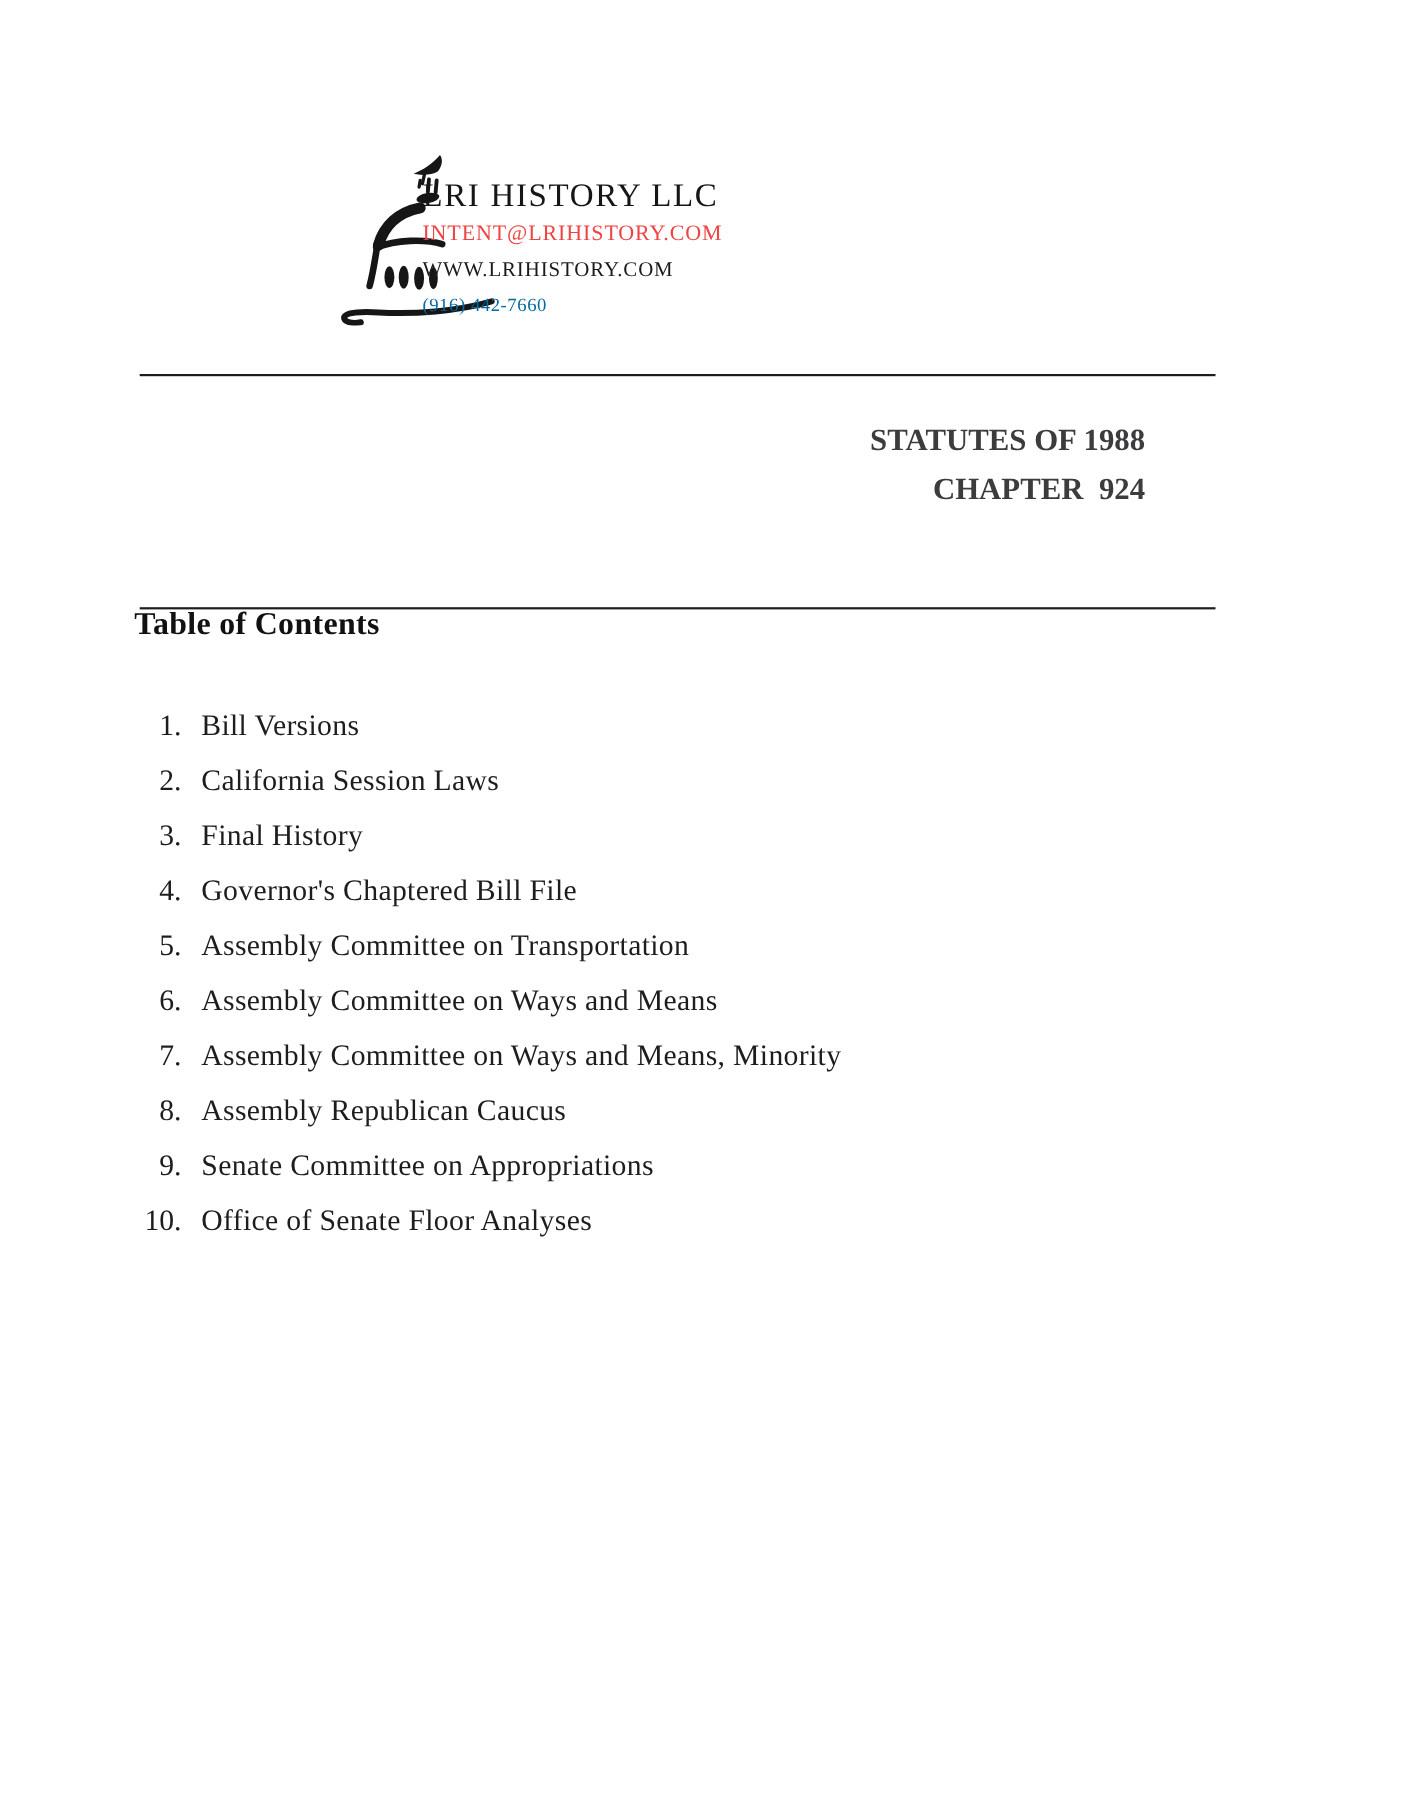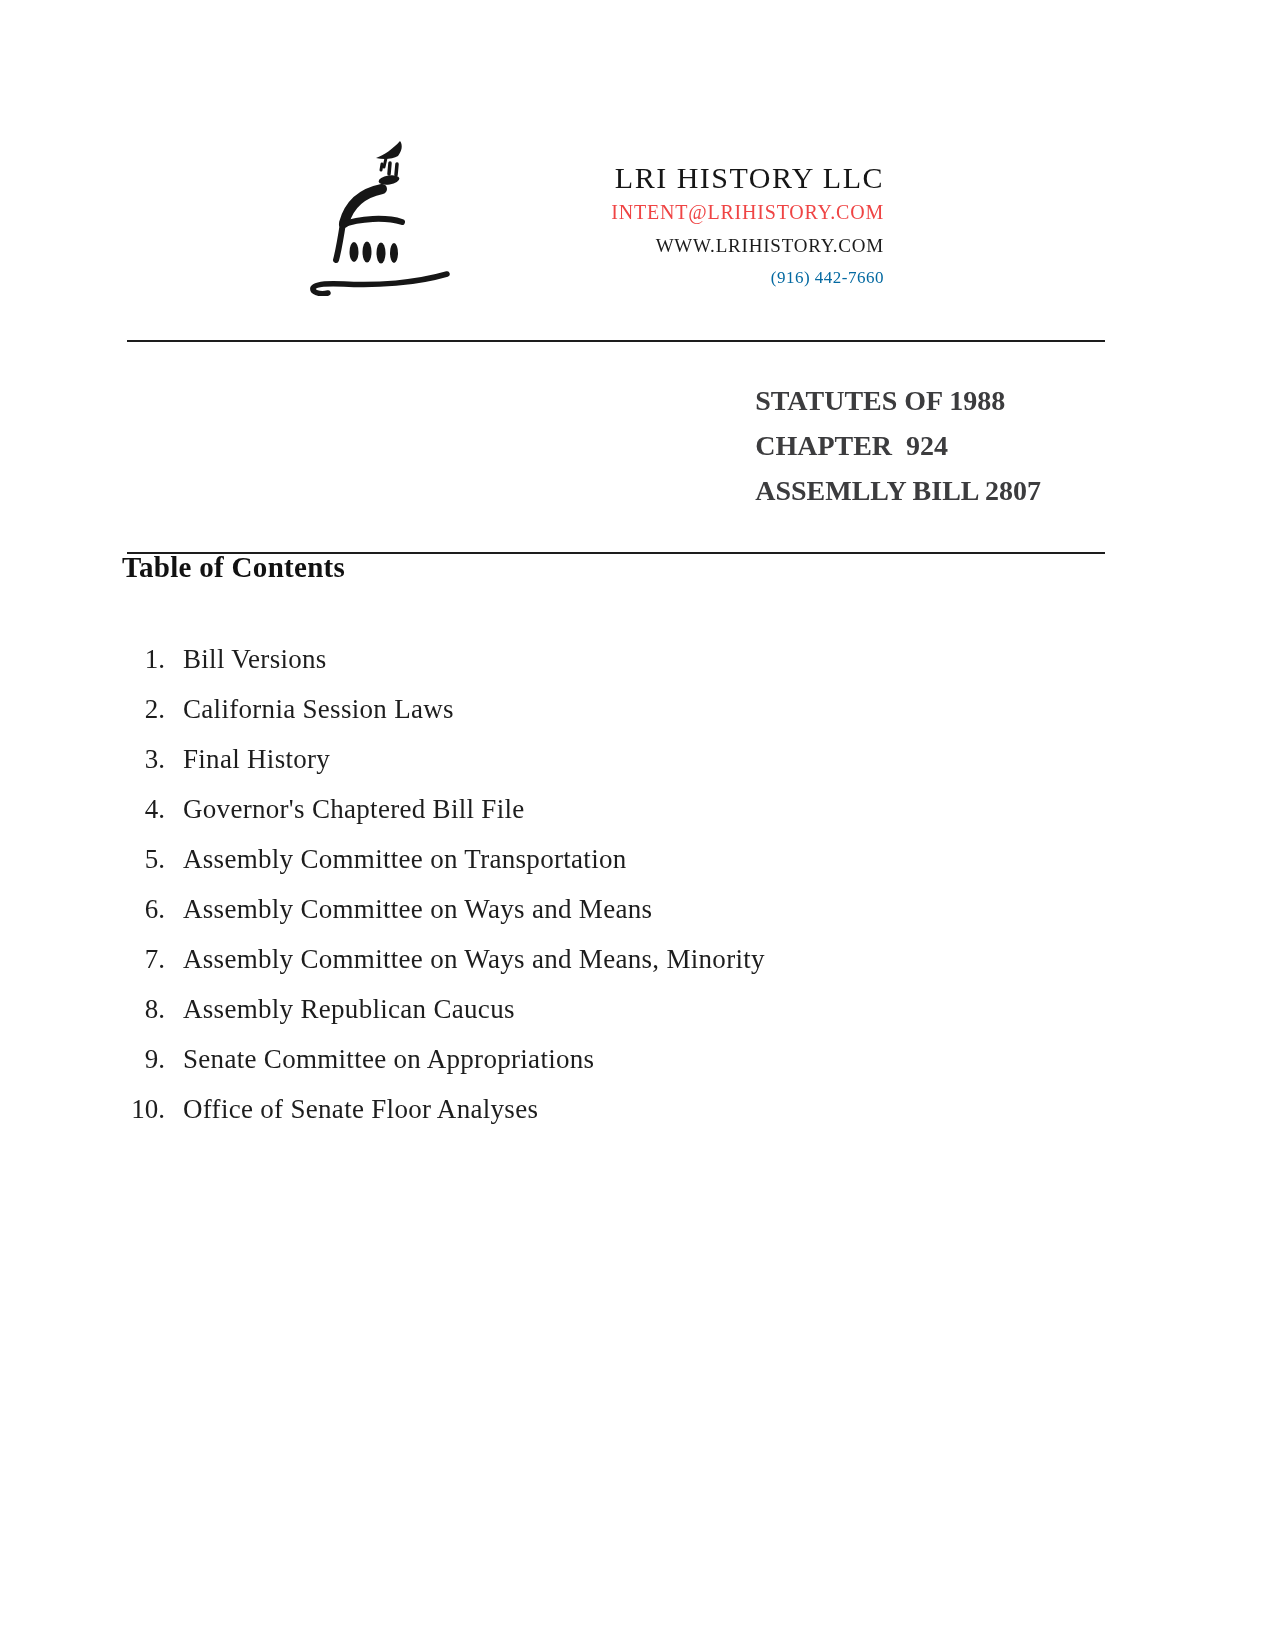--- a/index.html
+++ b/index.html
@@ -20,21 +20,21 @@
     left: 298px;
     top: 126px;
     width: 160px;
     height: 170px;
   }
   .header-text {
     position: absolute;
     left: 384px;
     top: 160px;
     width: 500px;
-    text-align: right;
+    text-align: left;
   }
   .company-name {
     font-size: 30px;
     line-height: 36px;
     letter-spacing: 1.5px;
     color: #161616;
   }
   .contact-email {
     font-size: 20px;
     line-height: 33px;
@@ -63,20 +63,21 @@
     background: #1d1d1d;
   }
   .rule-top { top: 340px; }
   .rule-bottom { top: 552px; }
 
   
   .title-block {
     position: absolute;
     right: 235px;
     top: 378px;
+    text-align: right;
     font-weight: bold;
     color: #3c3c3e;
     font-size: 28px;
     line-height: 45px;
   }
   .title-line { white-space: pre; }
 
   
   .toc-heading {
     position: absolute;
@@ -148,21 +149,20 @@
     <div class="contact-web">WWW.LRIHISTORY.COM</div>
     <div class="contact-phone">(916) 442-7660</div>
   </div>
 
   <div class="rule rule-top"></div>
   <div class="rule rule-bottom"></div>
 
   <div class="title-block">
     <div class="title-line">STATUTES OF 1988</div>
     <div class="title-line">CHAPTER  924</div>
-    <div class="title-line">ASSEMLLY BILL 2807</div>
   </div>
 
   <div class="toc-heading">Table of Contents</div>
 
   <div class="toc-list">
     <div class="toc-row">
       <span class="toc-num">1.</span>
       <span class="toc-label">Bill Versions</span>
     </div>
     <div class="toc-row">

